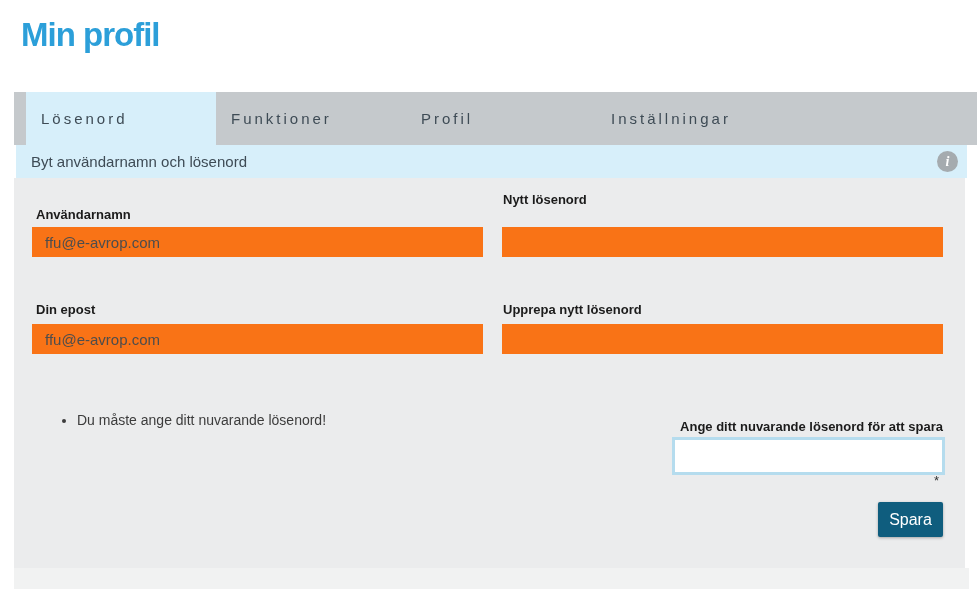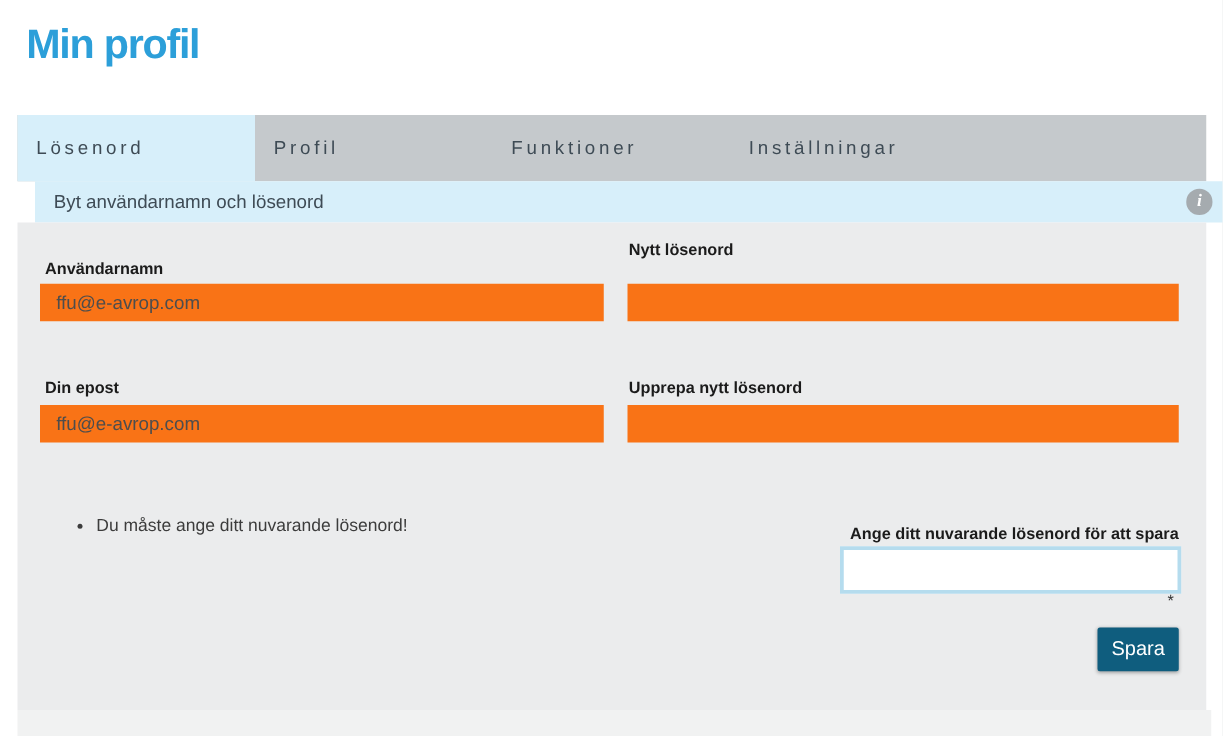--- a/index.html
+++ b/index.html
@@ -14,33 +14,33 @@
   
   .page-title {
     position:absolute; left:21px; top:16px;
     font-size:33px; font-weight:700; letter-spacing:-1px;
     color:#2c9fd9; margin:0;
   }
 
   
   .tabs {
     position:absolute; left:14px; top:92px; width:951px; height:53px;
-    background:#c5c9cc; display:flex; cursor:default;
+    background:#c5c9cc; display:flex; cursor:default;padding-left:12px;
   }
   .tab {
     width:190px; height:53px; box-sizing:border-box;
     display:flex; align-items:center; padding-left:15px;
     font-size:15px; letter-spacing:3px; color:#3e4b55;
     cursor:pointer; white-space:nowrap;
   }
   .tab.active { background:#d7effa; }
 
   
   .section-bar {
-    position:absolute; left:28px; top:145px; width:951px; height:33px;
+    position:absolute; left:16px; top:145px; width:951px; height:33px;
     background:#d7effa; display:flex; align-items:center;
     box-sizing:border-box; padding-left:15px;
     font-size:15px; color:#3e4b55;
   }
   .info-icon {
     position:absolute; right:9px; top:6px;
     width:21px; height:21px; border-radius:50%;
     background:#a5abaf; color:#ffffff;
     font-family:"Liberation Serif", serif; font-weight:bold; font-style:italic;
     font-size:14px; line-height:21px; text-align:center; cursor:pointer;
@@ -101,24 +101,24 @@
 
 <div class="stage">
 
   <h1 class="page-title">Min profil</h1>
 
   <div class="tabs">
     <div class="tab active">
       <span>Lösenord</span>
     </div>
     <div class="tab">
-      <span>Profil</span>
+      <span>Funktioner</span>
     </div>
     <div class="tab">
-      <span>Funktioner</span>
+      <span>Profil</span>
     </div>
     <div class="tab">
       <span>Inställningar</span>
     </div>
   </div>
 
   <div class="section-bar">
     <span>Byt användarnamn och lösenord</span>
     <span class="info-icon">i</span>
   </div>

